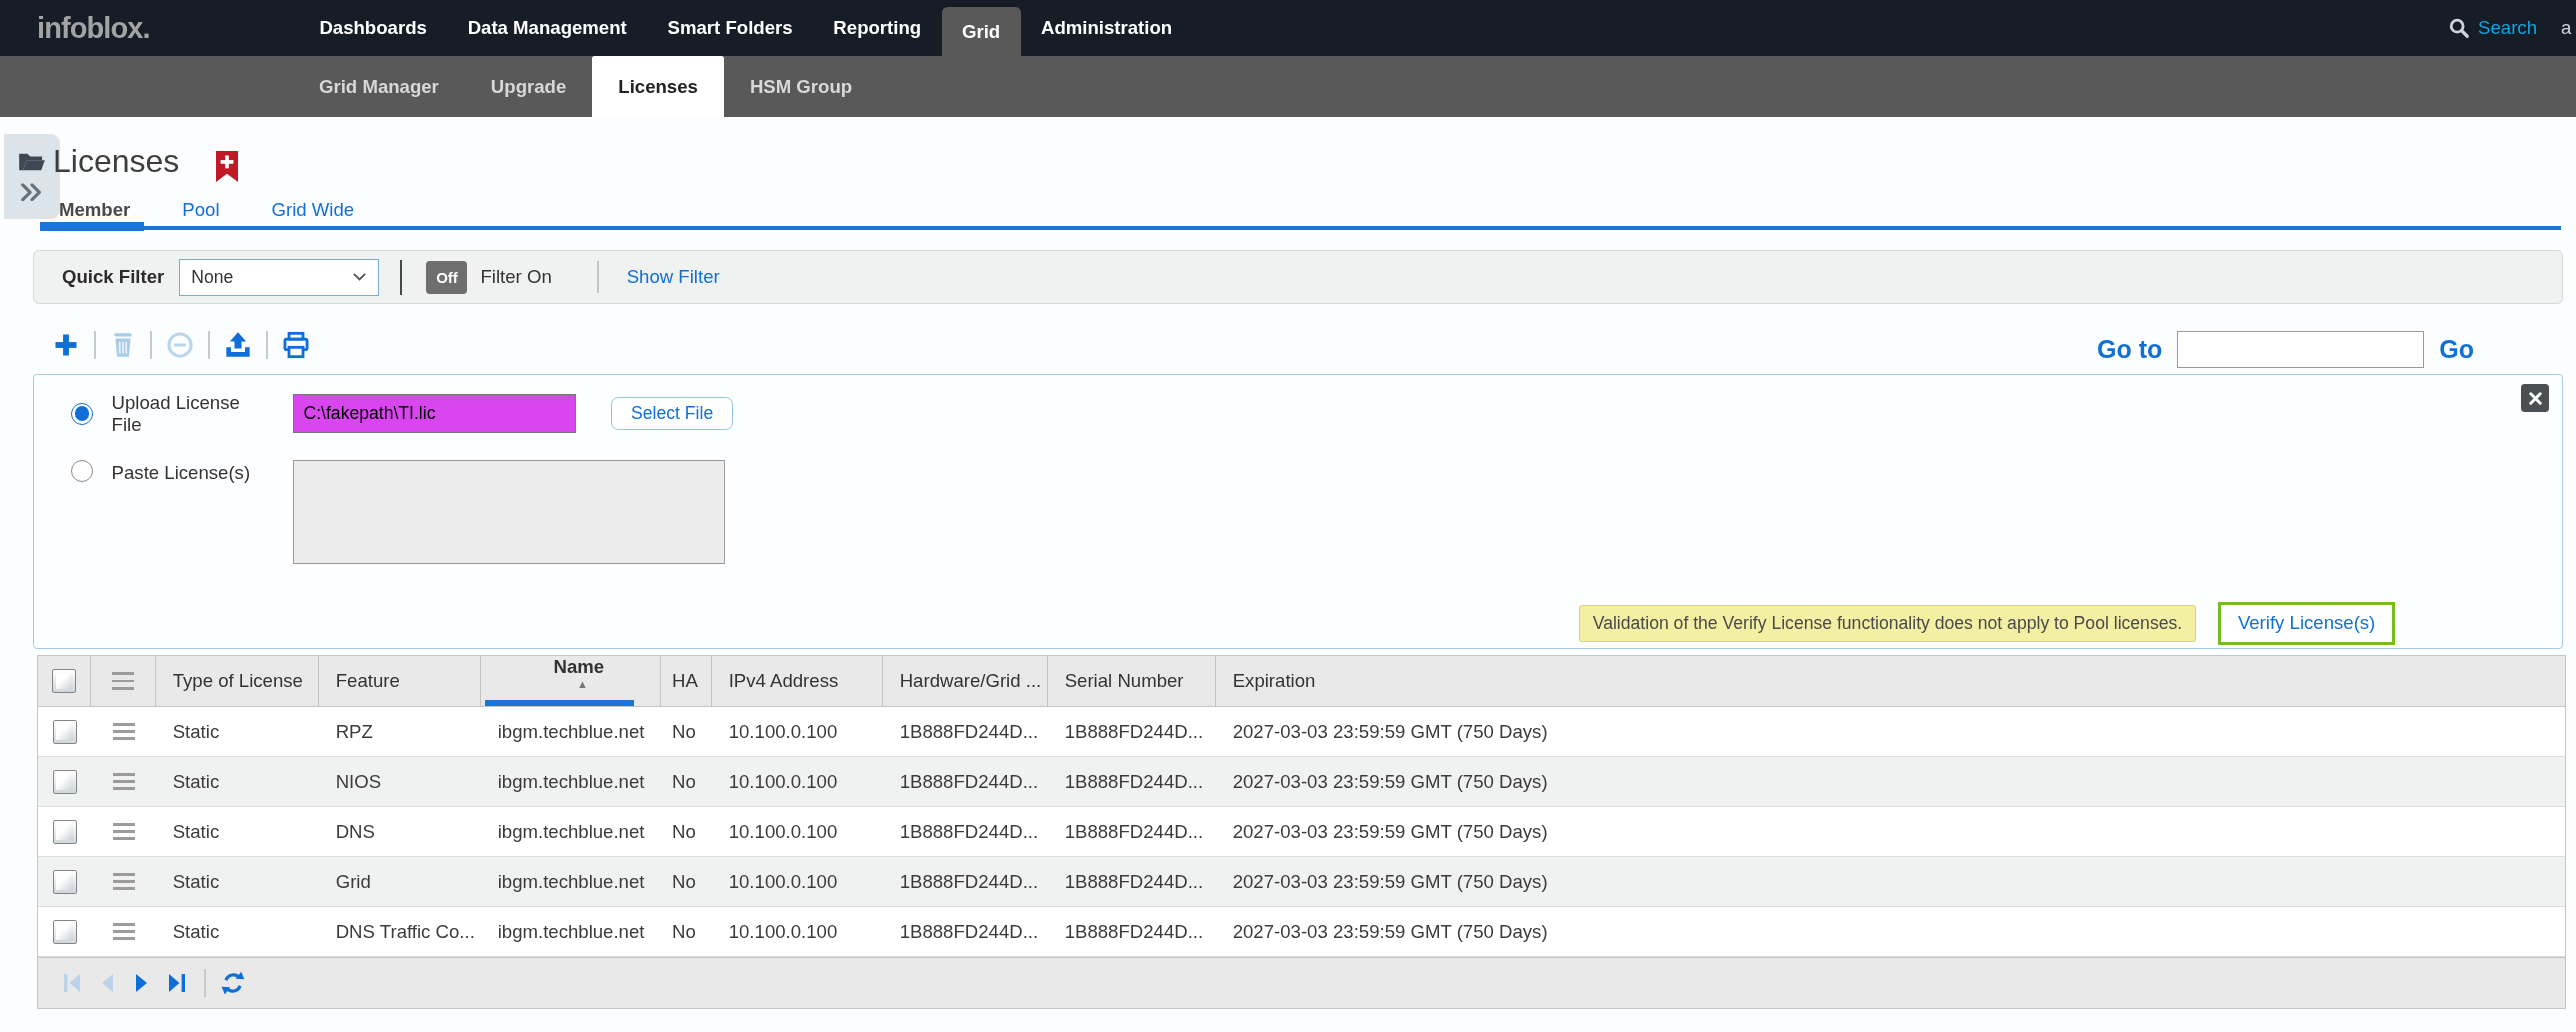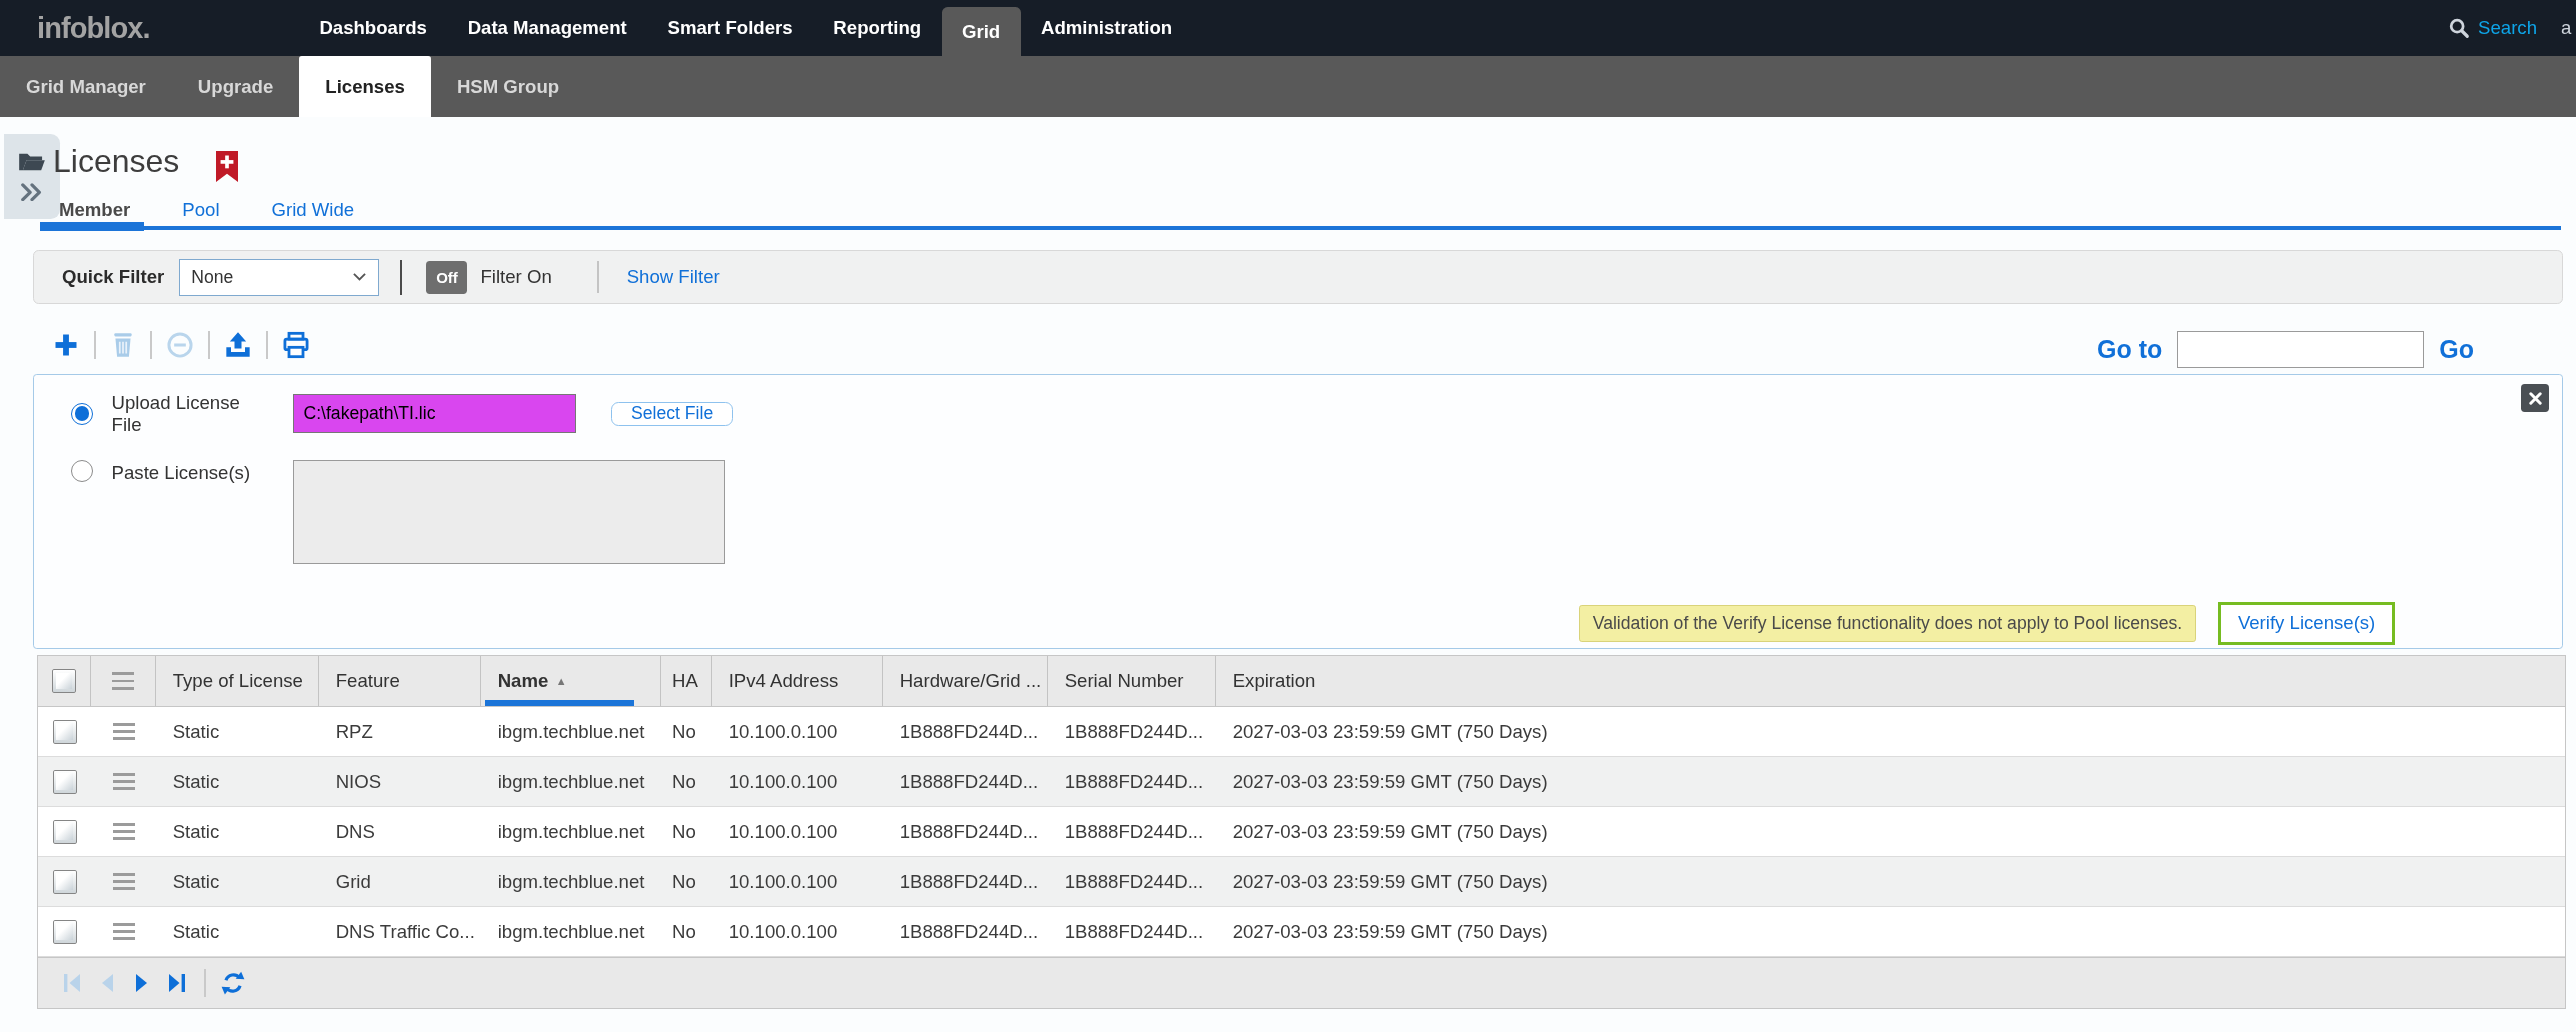--- a/index.html
+++ b/index.html
@@ -11,21 +11,21 @@
   
   .topnav { position:relative; height:56px; background:#161d27; }
   .logo { position:absolute; left:37px; top:12px; color:#a3a3a3; font-size:29px; font-weight:bold; letter-spacing:-0.9px; }
   .nav-items { position:absolute; left:299px; top:0; height:56px; display:flex; }
   .nav-item { display:flex; align-items:center; padding:0 20.4px; color:#fff; font-size:18.6px; font-weight:bold; cursor:pointer; }
   .nav-item.active { background:#595959; border-radius:5.6px 5.6px 0 0; margin-top:6.5px; height:49px; align-self:flex-end; }
   .search { position:absolute; right:39px; top:0; height:56px; display:flex; align-items:center; gap:8.4px; color:#0ea5e9; font-size:18.6px; cursor:pointer; }
   .user-partial { position:absolute; left:2561px; top:16.7px; color:#ced4dc; font-size:18.6px; }
 
   
-  .subnav { position:relative; height:61px; background:#595959; display:flex; }
+  .subnav { position:relative; height:61px; background:#595959; display:flex; padding-left:293px; }
   .subnav-item { display:flex; align-items:center; padding:0 26px; color:#d8d8d8; font-size:18.6px; font-weight:bold; cursor:pointer; }
   .subnav-item.active { background:#ffffff; color:#222; border-radius:2.8px 2.8px 0 0; }
 
   
   .content { position:relative; height:916px; background:#fbfdfe; }
 
   .finder { position:absolute; left:3.7px; top:16.7px; width:56px; height:85px; background:#dde4e9;
             border-radius:0 9.3px 9.3px 0; display:flex; flex-direction:column; align-items:center;
             justify-content:center; gap:9.3px; cursor:pointer; }
 
@@ -69,21 +69,21 @@
                  border-radius:3.7px; color:#fff; display:flex; align-items:center; justify-content:center;
                  font-size:16.7px; font-weight:bold; cursor:pointer; }
   .radio-row1 { position:absolute; left:37px; top:16.7px; display:flex; align-items:center; gap:18.6px; }
   .radio-row2 { position:absolute; left:37px; top:85px; display:flex; align-items:flex-start; gap:18.6px; }
   .radio { width:22px; height:22px; border-radius:50%; border:1.9px solid #8b8b8b; background:#fff; position:relative; cursor:pointer; flex:0 0 auto; }
   .radio.sel { border-color:#0e6fd8; }
   .radio.sel::after { content:""; position:absolute; inset:2.8px; border-radius:50%; background:#0e6fd8; }
   .radio-label { font-size:18.6px; color:#333; width:163px; }
   .file-input { width:283px; height:39px; border:1.9px solid #767676; background:#d946ef; font-size:17.6px;
                 padding:0 9.3px; font-family:"Liberation Sans", sans-serif; }
-  .select-file { margin-left:16.7px; height:24px; padding:0 18.6px; border:1.9px solid #8ec2ee; border-radius:7.4px;
+  .select-file { margin-left:16.7px; height:33px; padding:0 18.6px; border:1.9px solid #8ec2ee; border-radius:7.4px;
                  background:#fff; color:#1070d8; font-size:17.6px; display:flex; align-items:center; cursor:pointer; }
   .paste-area { width:432px; height:104px; background:#ececec; border:1.9px solid #9a9a9a; resize:none;
                 font-family:"Liberation Sans", sans-serif; }
   .panel-actions { position:absolute; right:167px; top:227px; display:flex; align-items:center; gap:22px; }
   .tooltip { background:#f3efa3; border:1.9px solid #d9d37a; border-radius:2.8px; padding:7.4px 13px;
              font-size:17.6px; color:#4a4a4a; }
   .verify-btn { border:3.7px solid #76bc21; background:#fff; color:#1070d8; font-size:18.6px; padding:7.4px 16.7px;
                 cursor:pointer; }
 
   
@@ -95,21 +95,21 @@
   .th.sorted { font-weight:bold; }
   .sort-bar { position:absolute; left:3.7px; right:26px; bottom:0; height:6.5px; background:#1b74d8; }
   .sort-arrow { font-size:11px; color:#777; margin-left:7.4px; }
   .tr { display:flex; height:50px; align-items:center; background:#fff; border-bottom:0.9px solid #dcdcdc; cursor:pointer; }
   .tr.alt { background:#f0f1f1; }
   .td { font-size:18.6px; color:#3b3b3b; padding-left:16.7px; white-space:nowrap; overflow:hidden; }
   .c-cb   { width:53px;  display:flex; justify-content:center; padding-left:0; }
   .c-menu { width:65px;  display:flex; justify-content:center; padding-left:0; }
   .c-type { width:163px; }
   .c-feat { width:162px; }
-  .c-name { width:180px; }
+  .c-name { width:180px;flex-direction:column; }
   .c-ha   { width:51px; padding-left:11px; }
   .c-ip   { width:171px; }
   .c-hw   { width:165px; }
   .c-ser  { width:168px; }
   .c-exp  { flex:1; }
 
   .cb { width:24px; height:24px; border:1.9px solid #858585; border-radius:1.9px;
         background:linear-gradient(#ffffff,#cfd6da); display:inline-block; cursor:pointer; padding:2.8px; }
   .cb-inner { display:block; width:100%; height:100%; background:linear-gradient(135deg,#fff 40%,#c9d2d8); }
   .hamb { display:inline-flex; flex-direction:column; gap:4.6px; cursor:pointer; }

